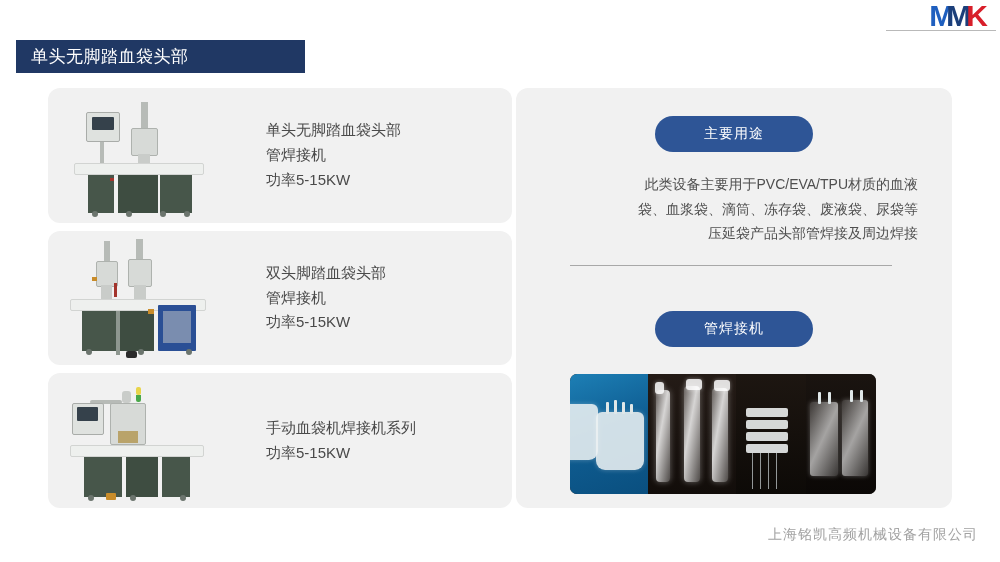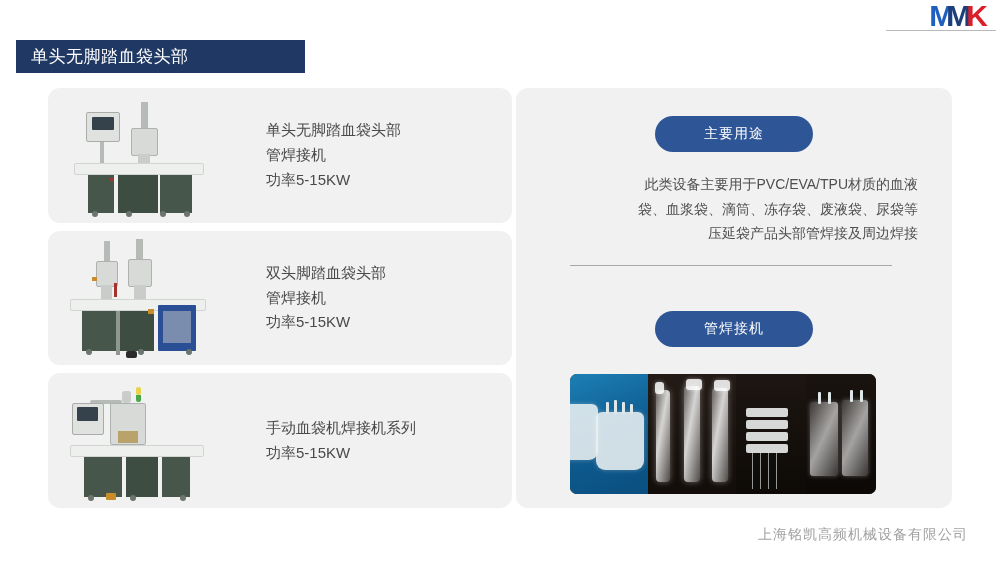--- a/index.html
+++ b/index.html
@@ -86,21 +86,21 @@
     height: 1px; background: #a8a8a8;
   }
   .related-photo {
     position: absolute; left: 54px; top: 286px;
     width: 306px; height: 120px; border-radius: 7px;
     overflow: hidden; display: flex; background: #17120f;
   }
 
   
   .footer {
-    position: absolute; right: 32px; bottom: 18px;
+    position: absolute; right: 22px; bottom: 18px;
     color: #a2a2a2; font-size: 14px; letter-spacing: 1px;
   }
 
   
   .mach { position: absolute; inset: 0; }
   .mach i { position: absolute; display: block; }
   .m-table { background: #eef0ee; border: 1px solid #d2d4d2; }
   .m-base  { background: #47564a; }
   .m-base2 { background: #3e4d41; }
   .m-blue  { background: #2a4f95; }

